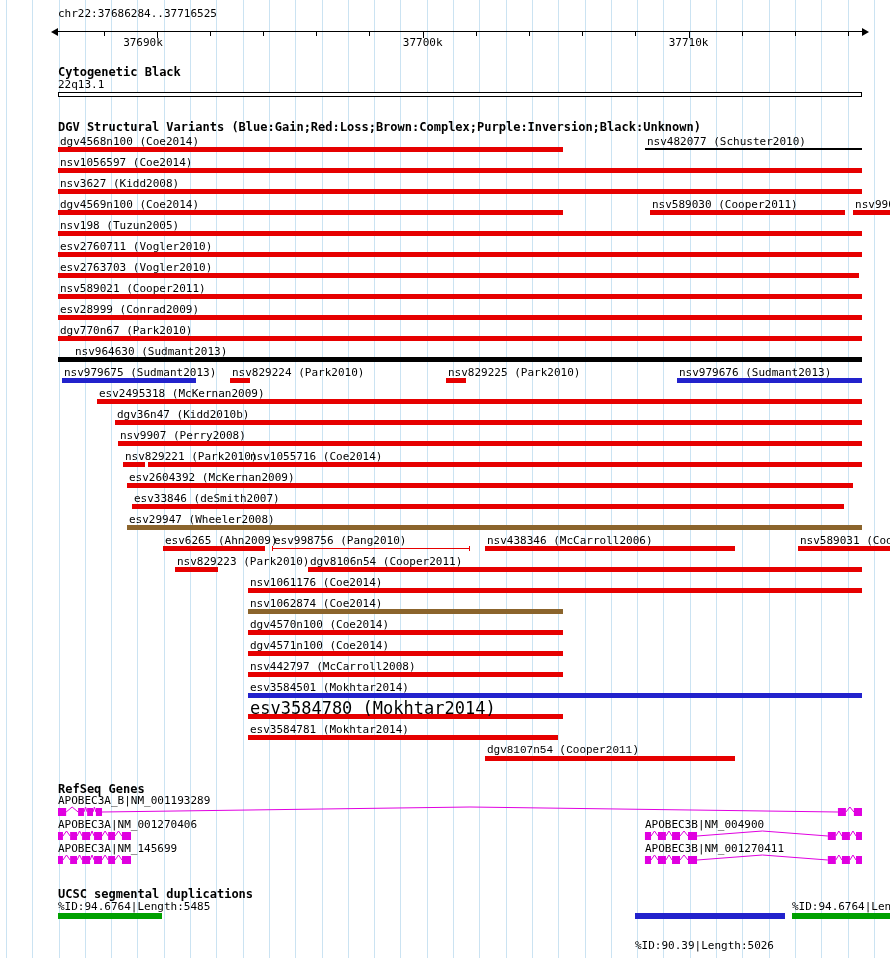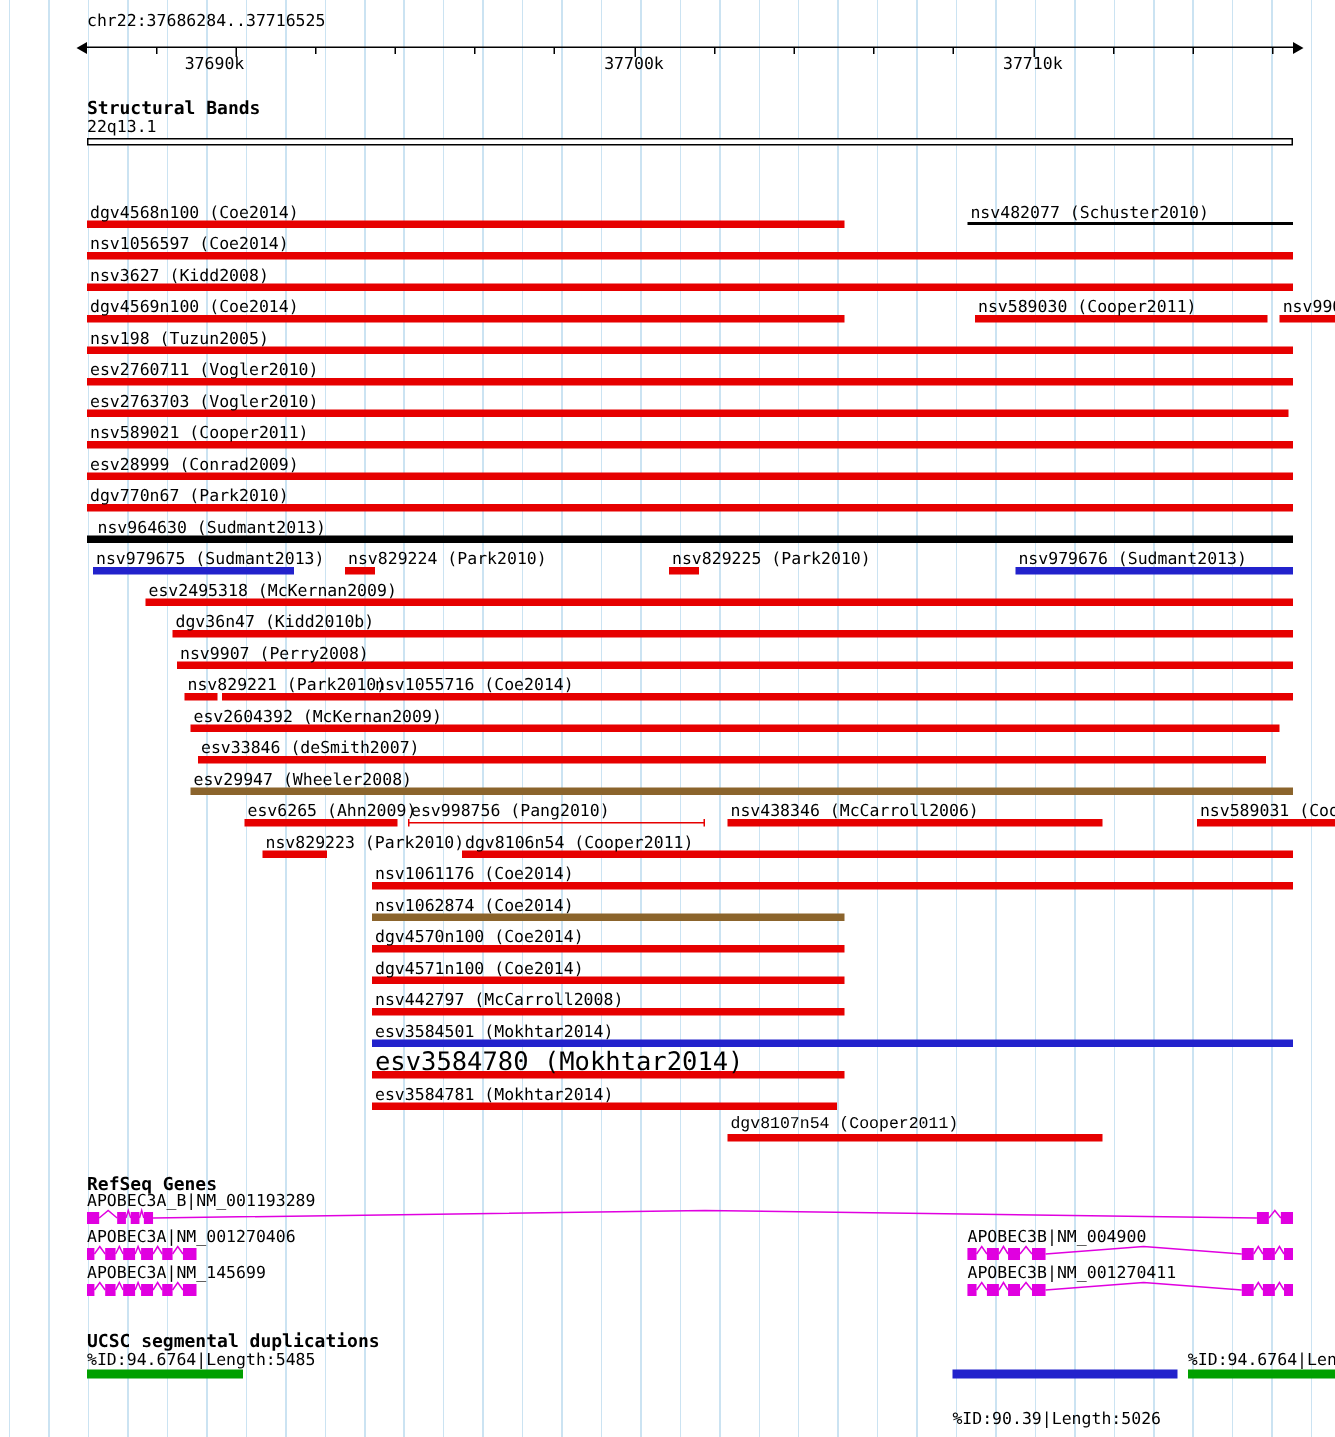--- a/index.html
+++ b/index.html
@@ -15,22 +15,23 @@
     padding-left:28px;
   }
   .hdr{position:absolute;font-size:12px;font-weight:bold;line-height:12px;white-space:nowrap;}
   .txt{position:absolute;font-size:11px;line-height:11px;white-space:nowrap;}
 </style>
 </head>
 <body style="--grid-color: #cbe3f2;">
 
 <div id="canvas">
   <div class="txt" id="coords" style="left: 58px; top: 8px;">chr22:37686284..37716525</div>
-  <div class="hdr" id="cyto-header" style="left: 58px; top: 66px;">Structural Bands</div>
+  <div class="hdr" id="cyto-header" style="left: 58px; top: 66px;">Cytogenetic Black</div>
   <div class="txt" id="cyto-band-label" style="left: 58px; top: 79px;">22q13.1</div>
+  <div class="hdr" id="dgv-header" style="left: 58px; top: 121px;">DGV Structural Variants (Blue:Gain;Red:Loss;Brown:Complex;Purple:Inversion;Black:Unknown)</div>
   <div class="hdr" id="refseq-header" style="left: 58px; top: 783px;">RefSeq Genes</div>
   <div class="hdr" id="segdup-header" style="left: 58px; top: 888px;">UCSC segmental duplications</div>
 <div style="position: absolute; left: 58px; top: 31px; width: 804px; height: 1px; background: rgb(0, 0, 0);"></div>
     <div style="position: absolute; left: 51px; top: 28px; width: 0px; height: 0px; border-top: 4px solid transparent; border-bottom: 4px solid transparent; border-right: 7px solid rgb(0, 0, 0);"></div>
     <div style="position: absolute; left: 862px; top: 28px; width: 0px; height: 0px; border-top: 4px solid transparent; border-bottom: 4px solid transparent; border-left: 7px solid rgb(0, 0, 0);"></div>
     <div style="position: absolute; left: 103.622px; top: 32px; width: 1px; height: 4px; background: rgb(0, 0, 0);"></div>
     <div style="position: absolute; left: 209.968px; top: 32px; width: 1px; height: 4px; background: rgb(0, 0, 0);"></div>
     <div style="position: absolute; left: 263.141px; top: 32px; width: 1px; height: 4px; background: rgb(0, 0, 0);"></div>
     <div style="position: absolute; left: 316.314px; top: 32px; width: 1px; height: 4px; background: rgb(0, 0, 0);"></div>
     <div style="position: absolute; left: 369.487px; top: 32px; width: 1px; height: 4px; background: rgb(0, 0, 0);"></div>
@@ -68,21 +69,21 @@
     <div style="position: absolute; left: 60px; top: 241px; font-size: 11px; line-height: 11px; white-space: nowrap; cursor: pointer;">esv2760711 (Vogler2010)</div>
     <div style="position: absolute; left: 58px; top: 273px; width: 800.677px; height: 5px; background: rgb(230, 0, 0); cursor: pointer;"></div>
     <div style="position: absolute; left: 60px; top: 262px; font-size: 11px; line-height: 11px; white-space: nowrap; cursor: pointer;">esv2763703 (Vogler2010)</div>
     <div style="position: absolute; left: 58px; top: 294px; width: 804px; height: 5px; background: rgb(230, 0, 0); cursor: pointer;"></div>
     <div style="position: absolute; left: 60px; top: 283px; font-size: 11px; line-height: 11px; white-space: nowrap; cursor: pointer;">nsv589021 (Cooper2011)</div>
     <div style="position: absolute; left: 58px; top: 315px; width: 804px; height: 5px; background: rgb(230, 0, 0); cursor: pointer;"></div>
     <div style="position: absolute; left: 60px; top: 304px; font-size: 11px; line-height: 11px; white-space: nowrap; cursor: pointer;">esv28999 (Conrad2009)</div>
     <div style="position: absolute; left: 58px; top: 336px; width: 804px; height: 5px; background: rgb(230, 0, 0); cursor: pointer;"></div>
     <div style="position: absolute; left: 60px; top: 325px; font-size: 11px; line-height: 11px; white-space: nowrap; cursor: pointer;">dgv770n67 (Park2010)</div>
     <div style="position: absolute; left: 58px; top: 357px; width: 804px; height: 5px; background: rgb(0, 0, 0); cursor: pointer;"></div>
-    <div style="position: absolute; left: 65px; top: 346px; font-size: 11px; line-height: 11px; white-space: nowrap; cursor: pointer; text-align: center;">nsv964630 (Sudmant2013)</div>
+    <div style="position: absolute; left: 75px; top: 346px; font-size: 11px; line-height: 11px; white-space: nowrap; cursor: pointer; text-align: center;">nsv964630 (Sudmant2013)</div>
     <div style="position: absolute; left: 61.988px; top: 378px; width: 134.022px; height: 5px; background: rgb(34, 34, 204); cursor: pointer;"></div>
     <div style="position: absolute; left: 64px; top: 367px; font-size: 11px; line-height: 11px; white-space: nowrap; cursor: pointer;">nsv979675 (Sudmant2013)</div>
     <div style="position: absolute; left: 230.014px; top: 378px; width: 19.993px; height: 5px; background: rgb(230, 0, 0); cursor: pointer;"></div>
     <div style="position: absolute; left: 232.014px; top: 367px; font-size: 11px; line-height: 11px; white-space: nowrap; cursor: pointer;">nsv829224 (Park2010)</div>
     <div style="position: absolute; left: 446.002px; top: 378px; width: 19.993px; height: 5px; background: rgb(230, 0, 0); cursor: pointer;"></div>
     <div style="position: absolute; left: 448.002px; top: 367px; font-size: 11px; line-height: 11px; white-space: nowrap; cursor: pointer;">nsv829225 (Park2010)</div>
     <div style="position: absolute; left: 676.958px; top: 378px; width: 185.041px; height: 5px; background: rgb(34, 34, 204); cursor: pointer;"></div>
     <div style="position: absolute; left: 678.958px; top: 367px; font-size: 11px; line-height: 11px; white-space: nowrap; cursor: pointer;">nsv979676 (Sudmant2013)</div>
     <div style="position: absolute; left: 97.0023px; top: 399px; width: 764.998px; height: 5px; background: rgb(230, 0, 0); cursor: pointer;"></div>
     <div style="position: absolute; left: 99.0023px; top: 388px; font-size: 11px; line-height: 11px; white-space: nowrap; cursor: pointer;">esv2495318 (McKernan2009)</div>

